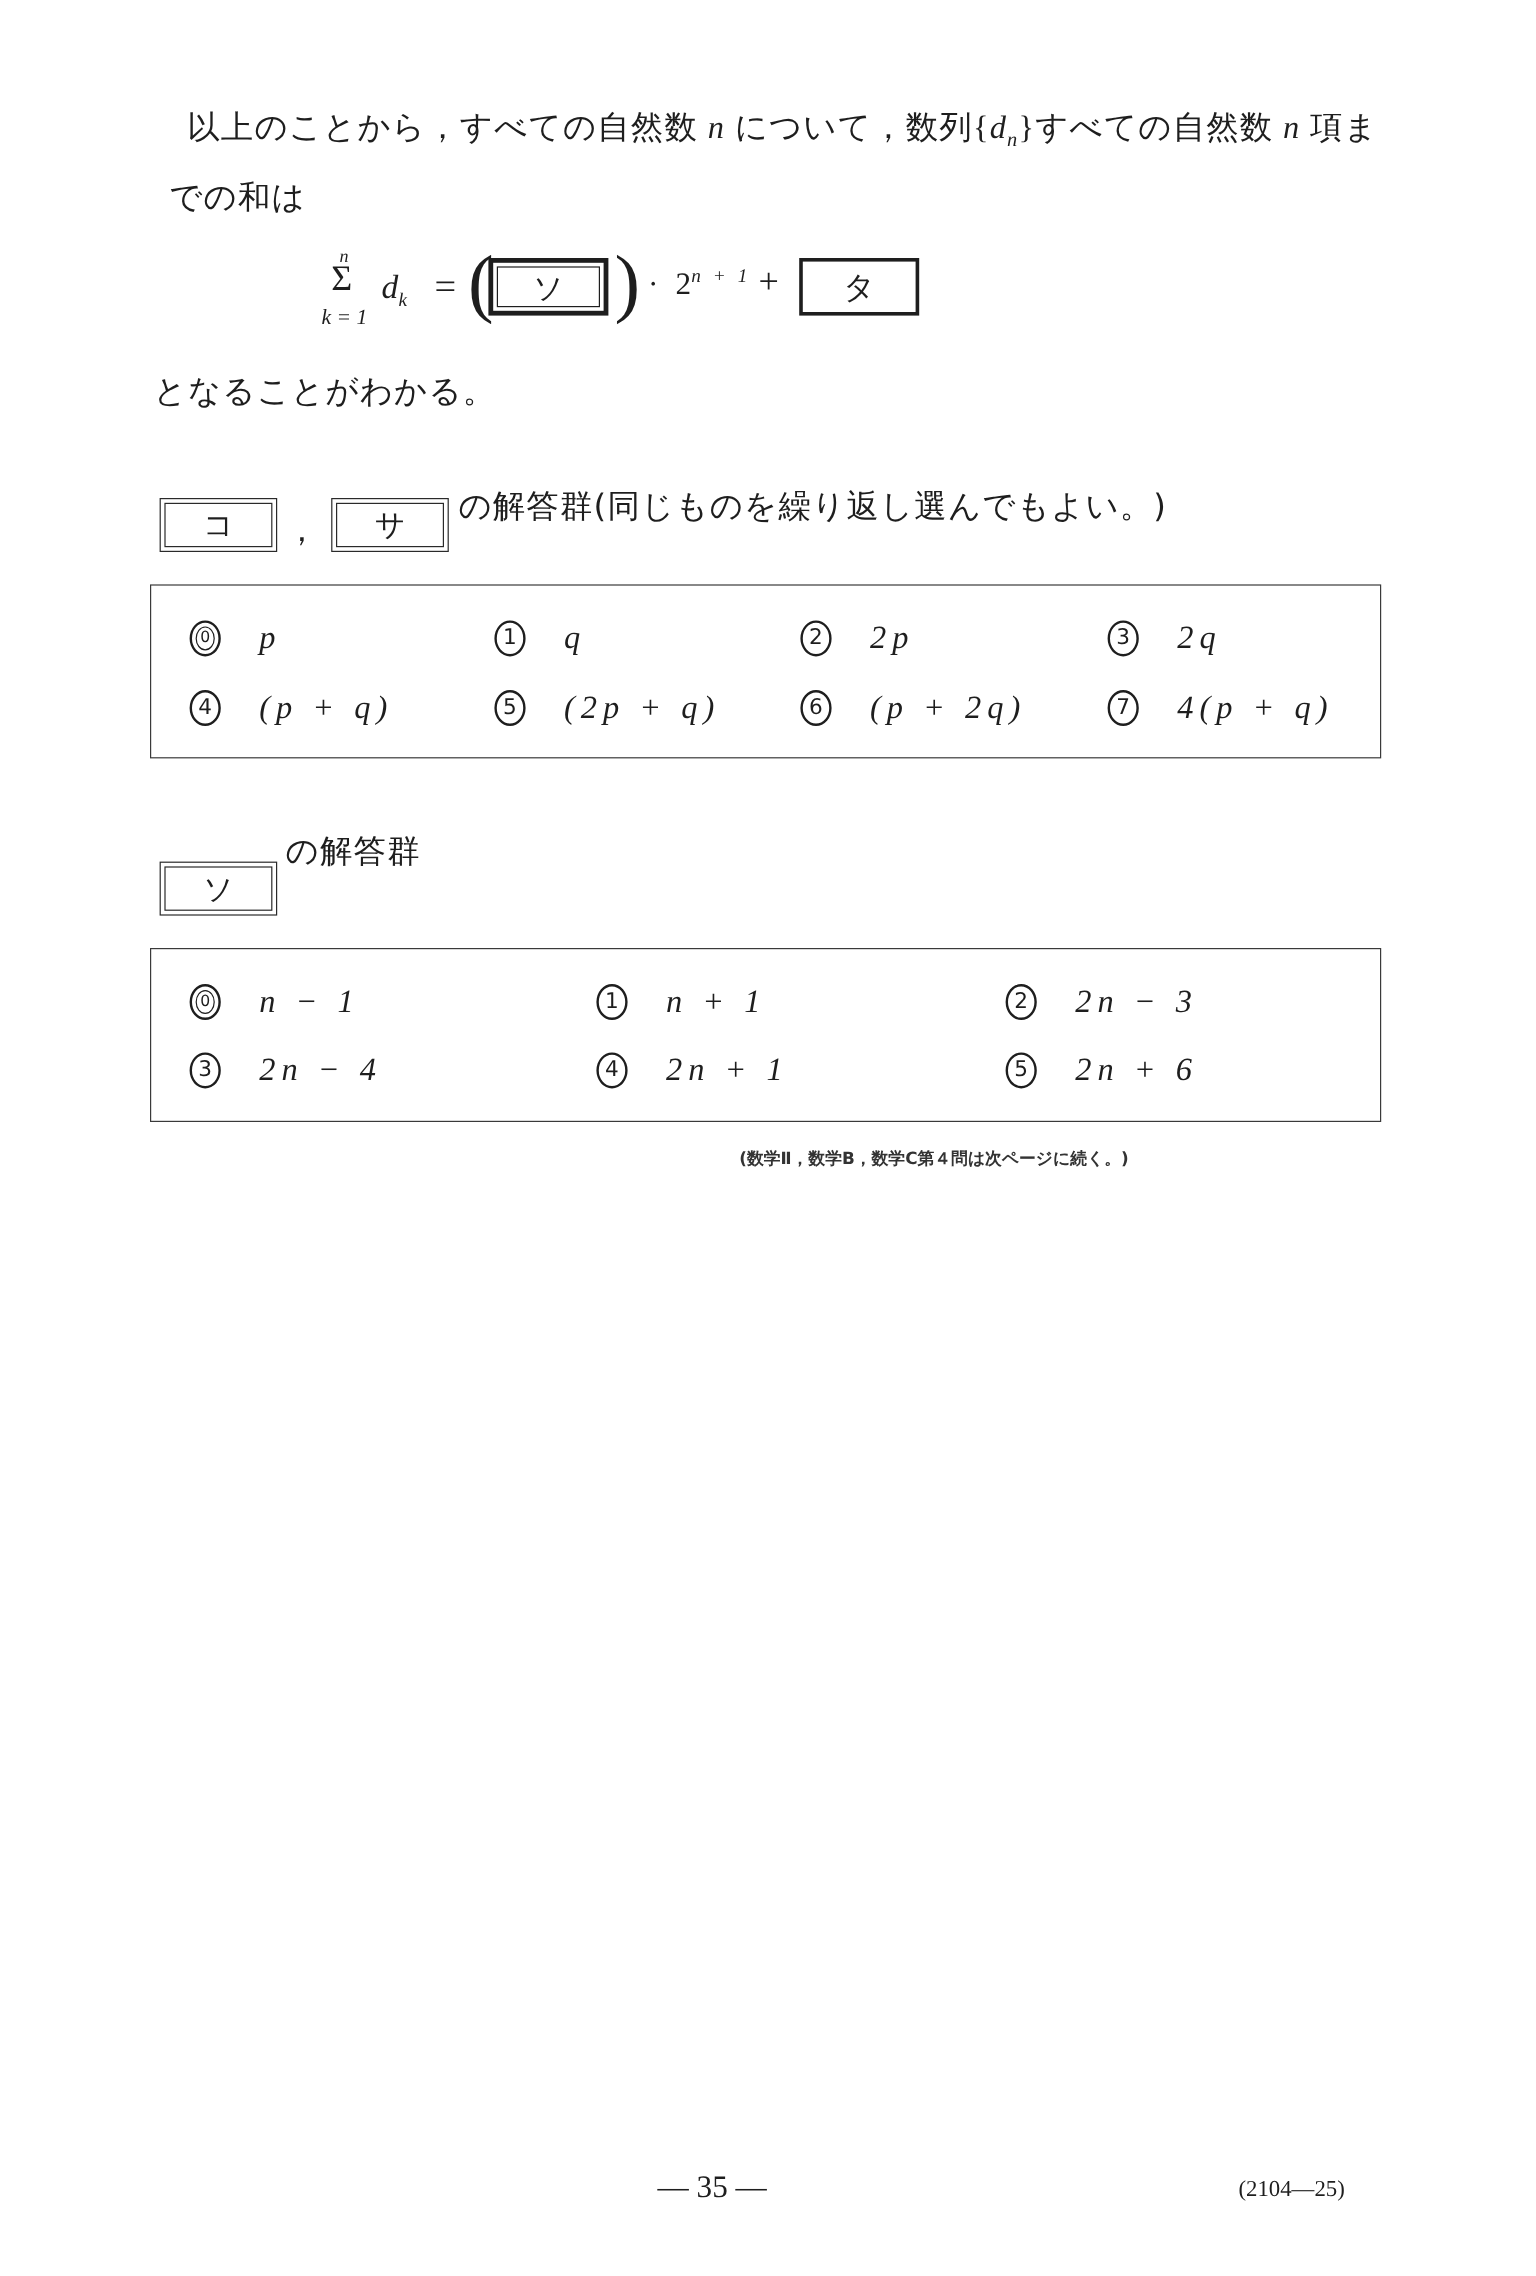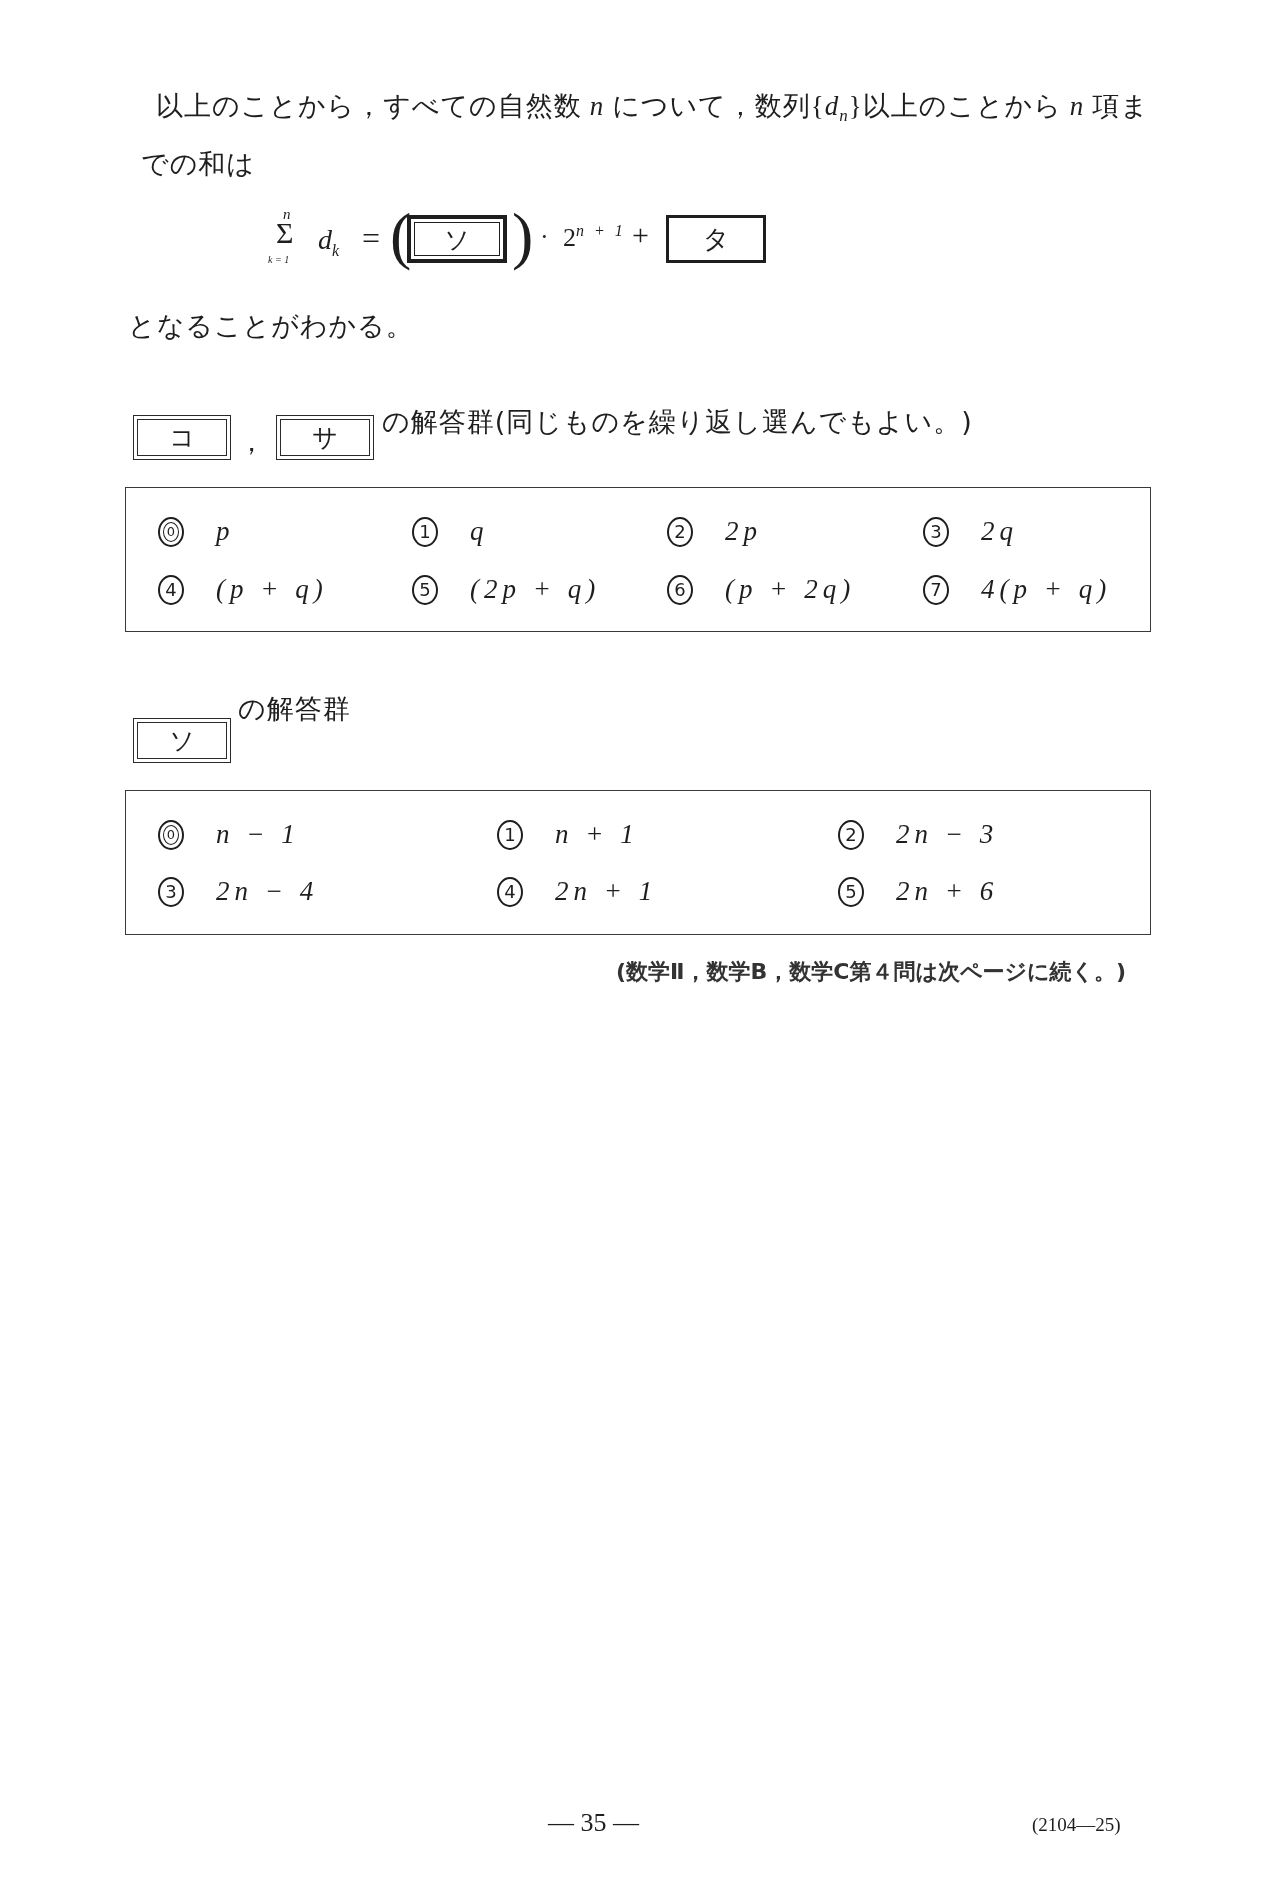--- a/index.html
+++ b/index.html
@@ -49,34 +49,34 @@
     .num.double::after {
       content: ""; position: absolute; inset: 3px; border: 1.5px solid #1e1e1e; border-radius: 50%;
     }
     .num.double span { font-size: 13px; }
     .expr {
       margin-left: 32px; font-family: "Liberation Serif", "DejaVu Serif", serif;
       font-size: 27px; letter-spacing: 5px;
     }
 
     .paren-big { font-family: "Liberation Serif", serif; font-size: 64px; font-weight: 300; line-height: 1; }
-    .footer-note { font-family: "DejaVu Sans", "Liberation Sans", sans-serif; font-size: 22px; font-weight: bold; color: #333; white-space: nowrap; }
+    .footer-note { font-family: "DejaVu Sans", "Liberation Sans", sans-serif; font-size: 14px; font-weight: bold; color: #333; white-space: nowrap; }
   </style>
 </head>
 <body>
 
 <div class="abs jp" style="left:156px; top:88px;">
-  <span>以上のことから，すべての自然数</span><span class="math ital" style="margin:0 8px;">n</span><span>について，数列</span><span class="math"><span>{</span><span class="ital">d</span><sub class="ital" style="font-size:17px;">n</sub><span>}</span></span><span>以上のことから</span><span class="math ital" style="margin:0 8px;">n</span><span>項ま</span>
+  <span>以上のことから，すべての自然数</span><span class="math ital" style="margin:0 8px;">n</span><span>について，数列</span><span class="math"><span>{</span><span class="ital">d</span><sub class="ital" style="font-size:17px;">n</sub><span>}</span></span><span>すべての自然数</span><span class="math ital" style="margin:0 8px;">n</span><span>項ま</span>
 </div>
 <div class="abs jp" style="left:128px; top:146px;margin-left:13px;">での和は</div>
 
 <div class="abs math" style="left:268px; top:206px; width:520px; height:70px;">
   <div class="abs ital" style="left:15px; top:0px; font-size:15px;">n</div>
   <div class="abs" style="left:8px; top:10px; font-size:30px;">Σ</div>
-  <div class="abs ital" style="left:0px; top:48px; font-size:10px; white-space:nowrap;">k = 1</div>
+  <div class="abs ital" style="left:0px; top:48px; font-size:18px; white-space:nowrap;">k = 1</div>
   <div class="abs" style="left:50px; top:18px; font-size:28px;">
     <span class="ital">d</span><sub class="ital" style="font-size:16px;">k</sub>
   </div>
   <div class="abs" style="left:94px; top:14px; font-size:32px;">=</div>
   <div class="abs paren-big" style="left:122px; top:-2px;">(</div>
 </div>
 <div class="slot thick" style="left:407px; top:215px; width:100px; height:48px;">
   <div class="inner">ソ</div>
 </div>
 <div class="abs paren-big" style="left:512px; top:204px;">)</div>

